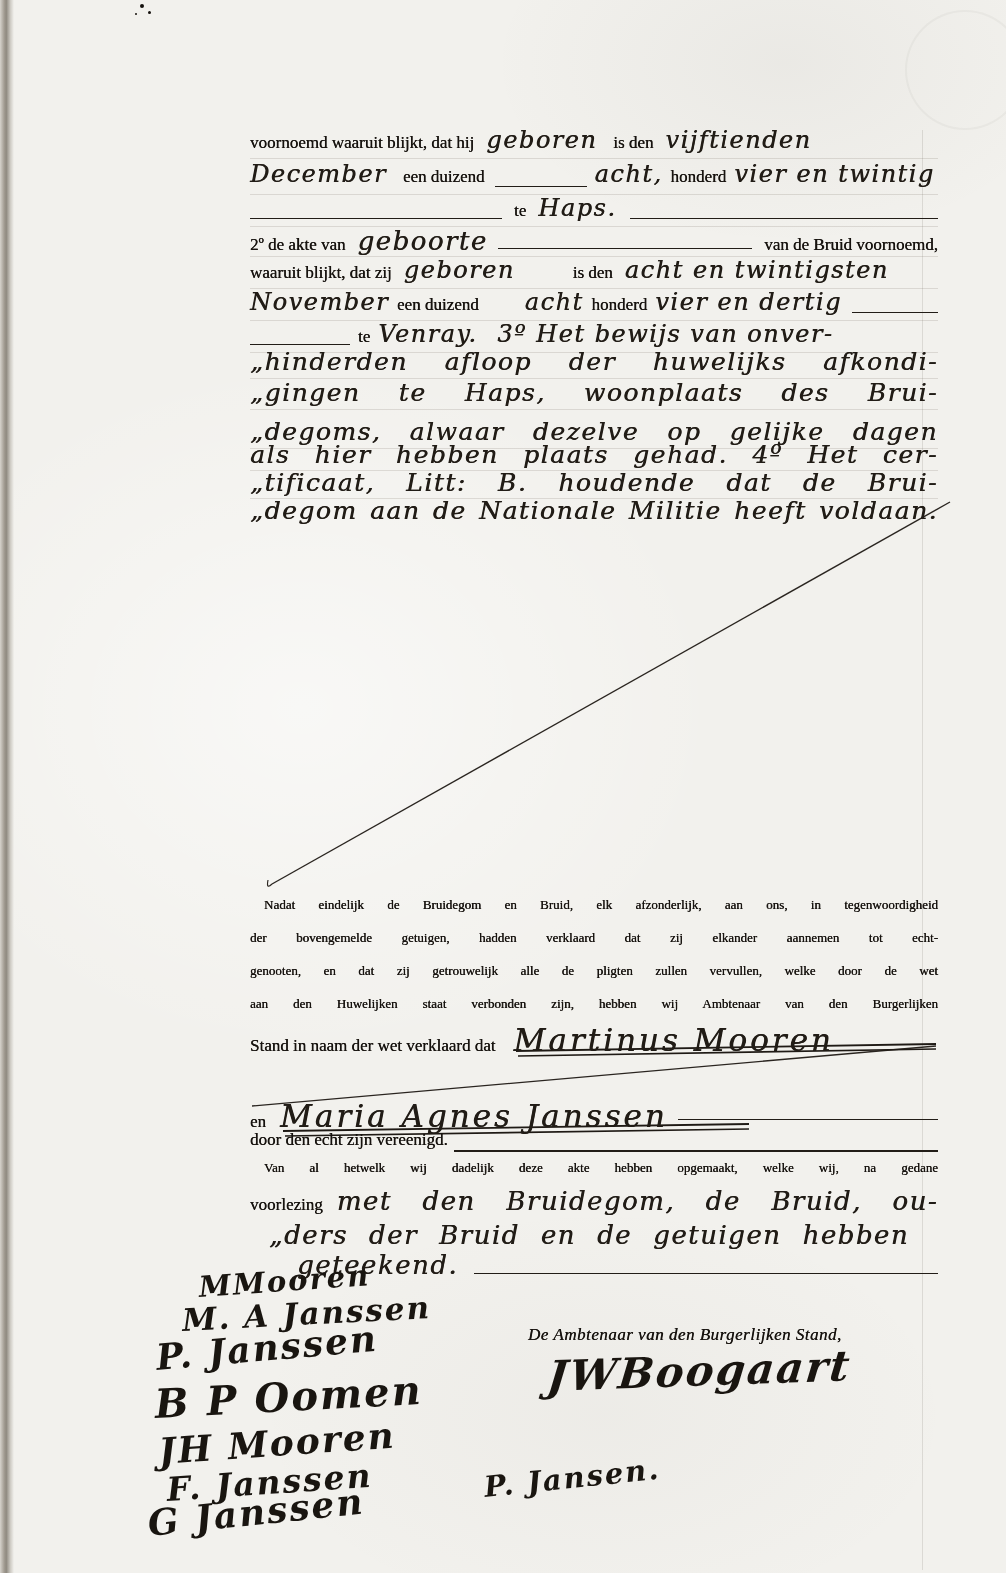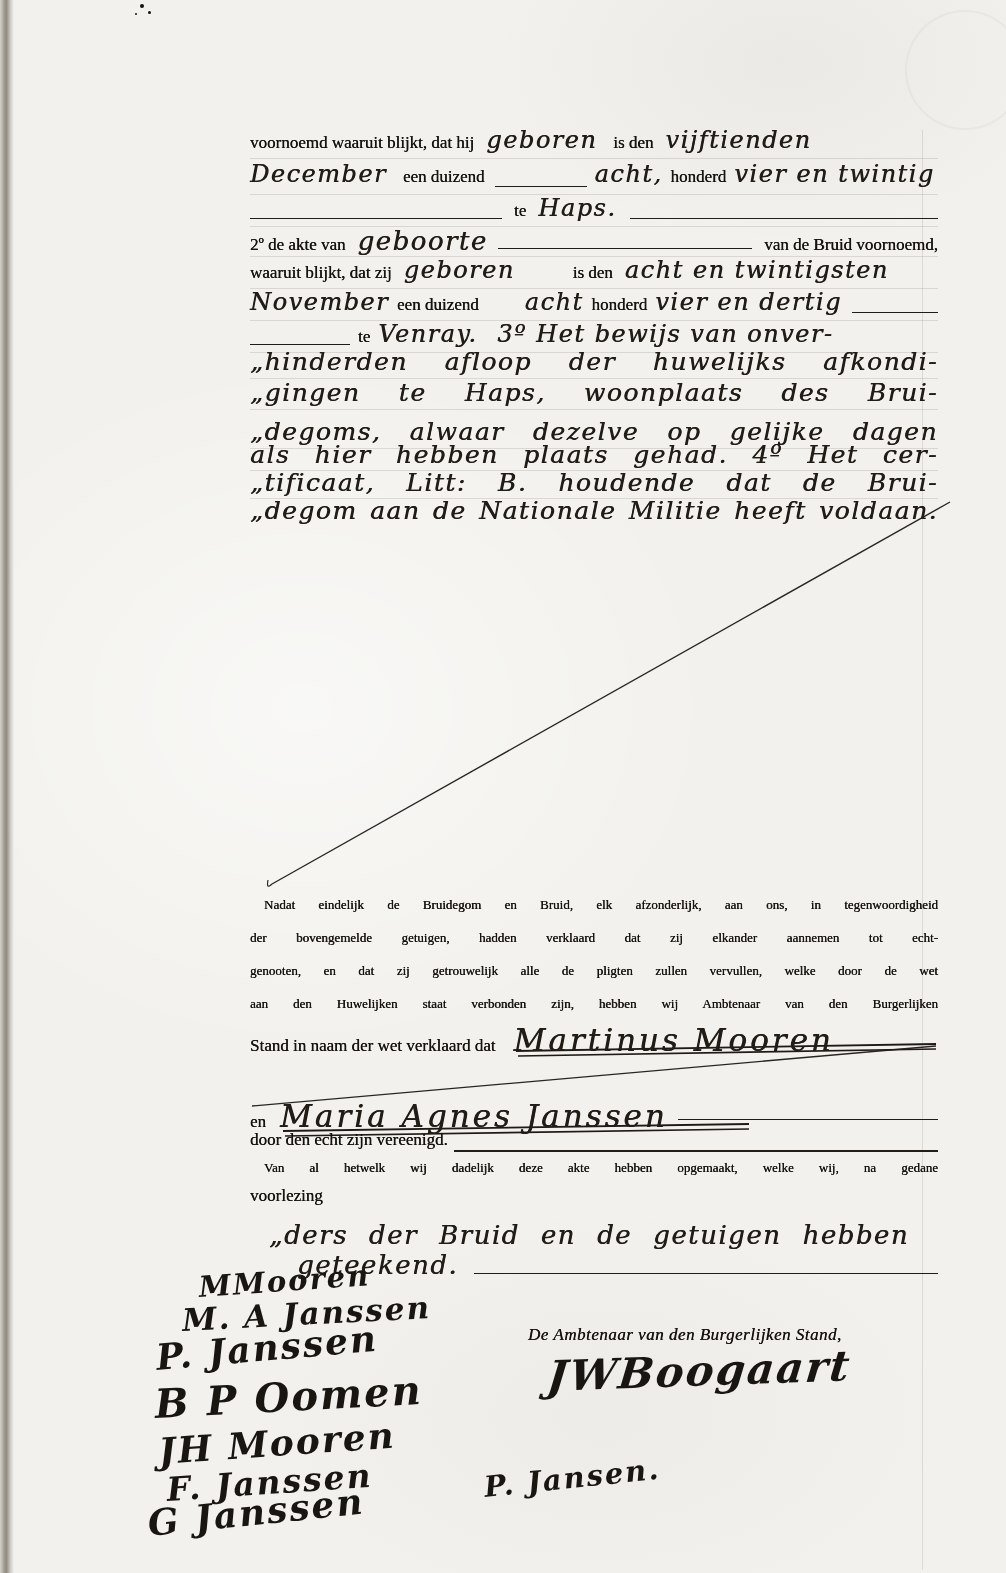--- a/index.html
+++ b/index.html
@@ -145,20 +145,21 @@
 
   <div class="row" style="top:1130px;height:26px;">
     <span class="printed">door den echt zijn vereenigd.</span>
     <span class="fill grow" style="margin-left:6px;margin-bottom:4px;border-bottom-width:2px;"></span>
   </div>
 
   <div class="para-line" style="top:1160px;text-indent:14px;">Van al hetwelk wij dadelijk deze akte hebben opgemaakt, welke wij, na gedane</div>
 
   <div class="row" style="top:1186px;height:36px;">
     <span class="printed">voorlezing</span>
+    <span class="hw grow" style="font-size:26px;margin-left:14px;text-align:justify;text-align-last:justify;white-space:nowrap;display:block;">met den Bruidegom, de Bruid, ou-</span>
   </div>
 
   <div class="hwline" style="top:1220px;font-size:26px;width:640px;margin-left:19px;">„ders der Bruid en de getuigen hebben</div>
 
   <div class="row" style="top:1250px;height:34px;">
     <span class="hw" style="font-size:26px;margin-left:47px;">geteekend.</span>
     <span class="fill grow" style="margin-left:16px;margin-bottom:10px;"></span>
   </div>
 
   <div class="sig" style="left:200px;top:1270px;font-size:29px;transform:rotate(-4deg);">MMooren</div>

